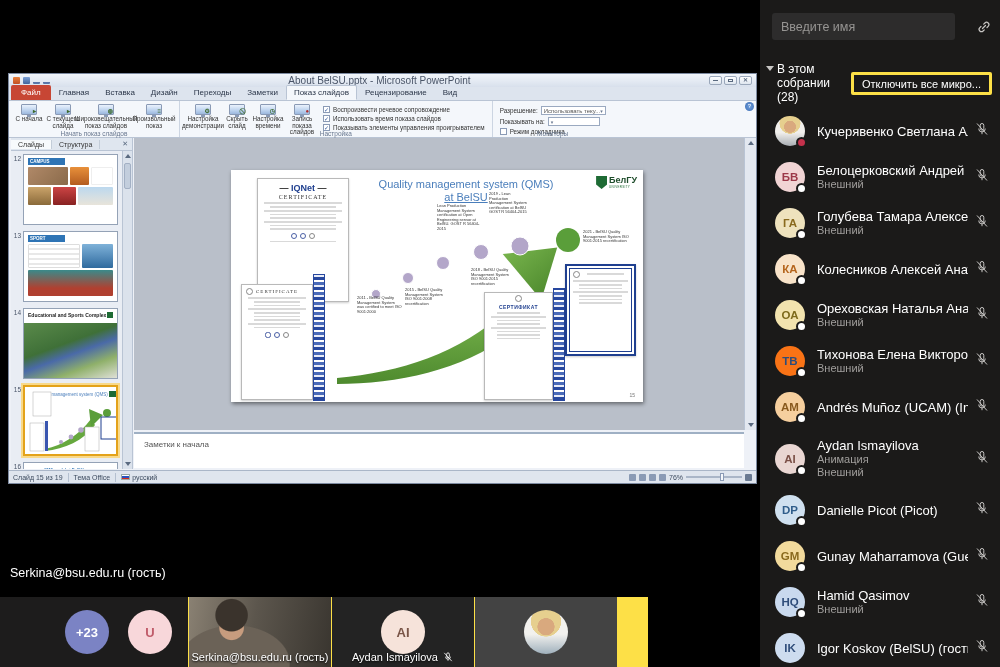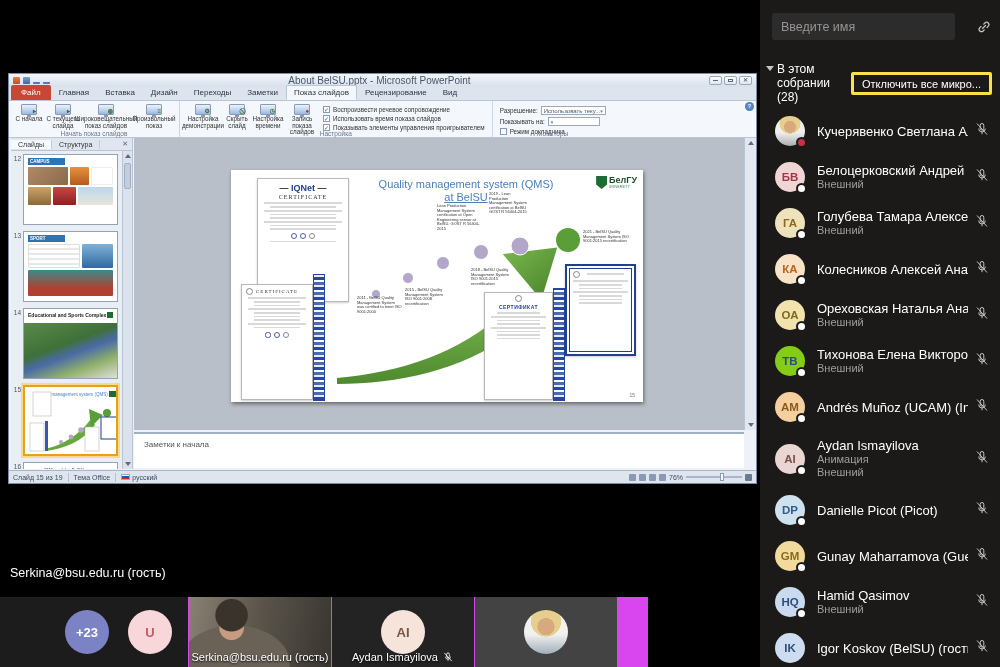--- a/index.html
+++ b/index.html
@@ -124,21 +124,21 @@
   
   .m-title{height:7px;margin:3px 4px 2px;background:#2e74b5;color:#fff;font-size:4.5px;line-height:7px;padding-left:2px;font-weight:bold;width:40%;}
   .m-row{display:flex;gap:2px;margin:0 4px 2px;}
   .m-box{height:18px;flex:1;border-radius:1px;}
   .m-dark-title{font-size:5px;font-weight:bold;color:#222;margin:3px 4px 1px;display:flex;justify-content:space-between;}
   .m-logo{width:6px;height:6px;background:#1e6b34;}
   .m-photo{position:absolute;left:0;right:0;bottom:0;top:14px;}
 
   
   #share-label{position:absolute;left:10px;top:566px;color:#fff;font-size:12.5px;z-index:5;}
-  #strip{position:absolute;left:0;top:597px;width:648px;height:70px;display:flex;background:#d946ef;gap:1px;}
+  #strip{position:absolute;left:0;top:597px;width:648px;height:70px;display:flex;background:#fde047;gap:1px;}
   .ov-zone{width:188px;background:#1d1c1c;display:flex;align-items:center;justify-content:flex-end;gap:19px;padding-right:16px;}
   .circ{width:44px;height:44px;border-radius:50%;display:flex;align-items:center;justify-content:center;font-size:13px;font-weight:bold;}
   .tile{width:142px;position:relative;background:#232323;display:flex;align-items:center;justify-content:center;}
   .tile-label{position:absolute;left:0;right:0;bottom:4px;display:flex;align-items:center;justify-content:center;gap:4px;color:#fff;font-size:11px;text-shadow:0 1px 2px #000;white-space:nowrap;}
   .tile.video{background:
     radial-gradient(circle at 30% 26%, #3a332c 0 14%, transparent 15%),
     radial-gradient(circle at 30% 44%, #c79c7e 0 11%, transparent 12%),
     radial-gradient(ellipse at 32% 95%, #6b6257 0 40%, transparent 41%),
     linear-gradient(100deg,#8a8173 0%,#5c564d 45%,#39352f 100%);}
   .tile.last{background:#434343;}
@@ -626,21 +626,21 @@
             <svg width="16" height="16" viewBox="0 0 16 16">
               <path d="M8 2.5a1.8 1.8 0 0 1 1.8 1.8v3a1.8 1.8 0 0 1-3.6 0v-3A1.8 1.8 0 0 1 8 2.5z" fill="none" stroke="#c8c6c4" stroke-width="1"></path>
               <path d="M4.7 7.6a3.3 3.3 0 0 0 6.6 0" fill="none" stroke="#c8c6c4" stroke-width="1"></path>
               <line x1="8" y1="10.9" x2="8" y2="13.2" stroke="#c8c6c4" stroke-width="1"></line>
               <line x1="3" y1="2.5" x2="13" y2="13.5" stroke="#c8c6c4" stroke-width="1"></line>
             </svg>
           </span>
         </div>
 
         <div class="prow">
-          <span class="avatar" style="background: #84cc16; color: rgb(47, 77, 122);">
+          <span class="avatar" style="background: #f97316; color: rgb(47, 77, 122);">
             <span>ТВ</span>
             <span class="presence" style="background: rgb(255, 255, 255);"></span>
           </span>
           <span class="pmeta">
             <div class="pname">Тихонова Елена Викторовна</div>
             <div class="psub">Внешний</div>
 
           </span>
           <span class="mic-slot">
             <svg width="16" height="16" viewBox="0 0 16 16">

